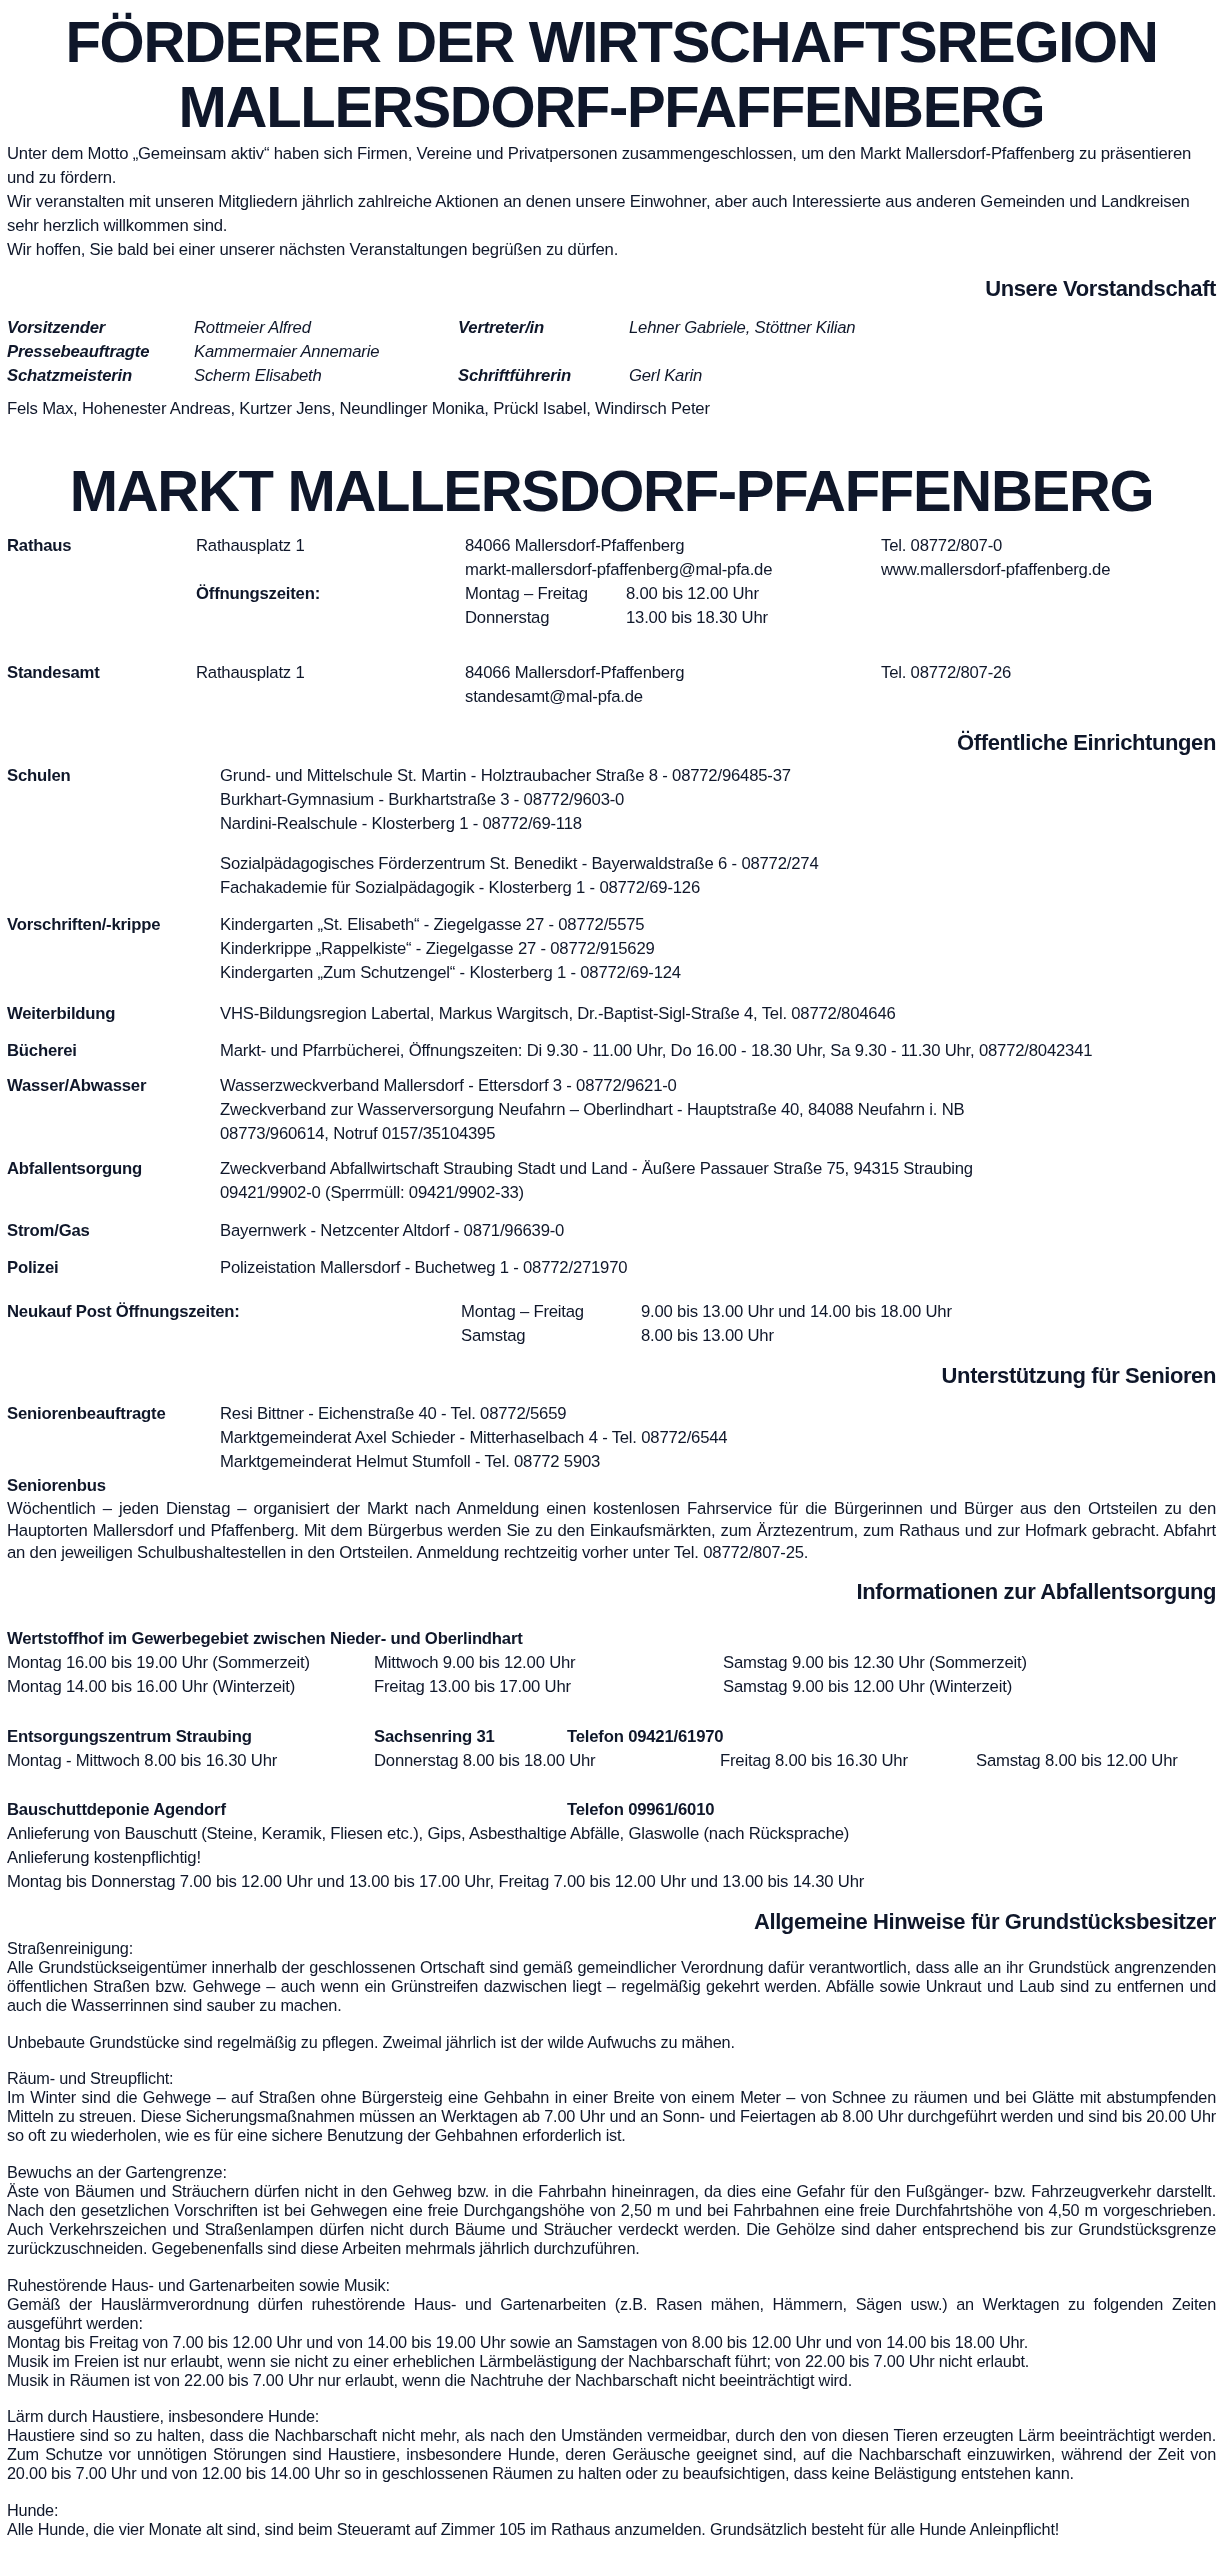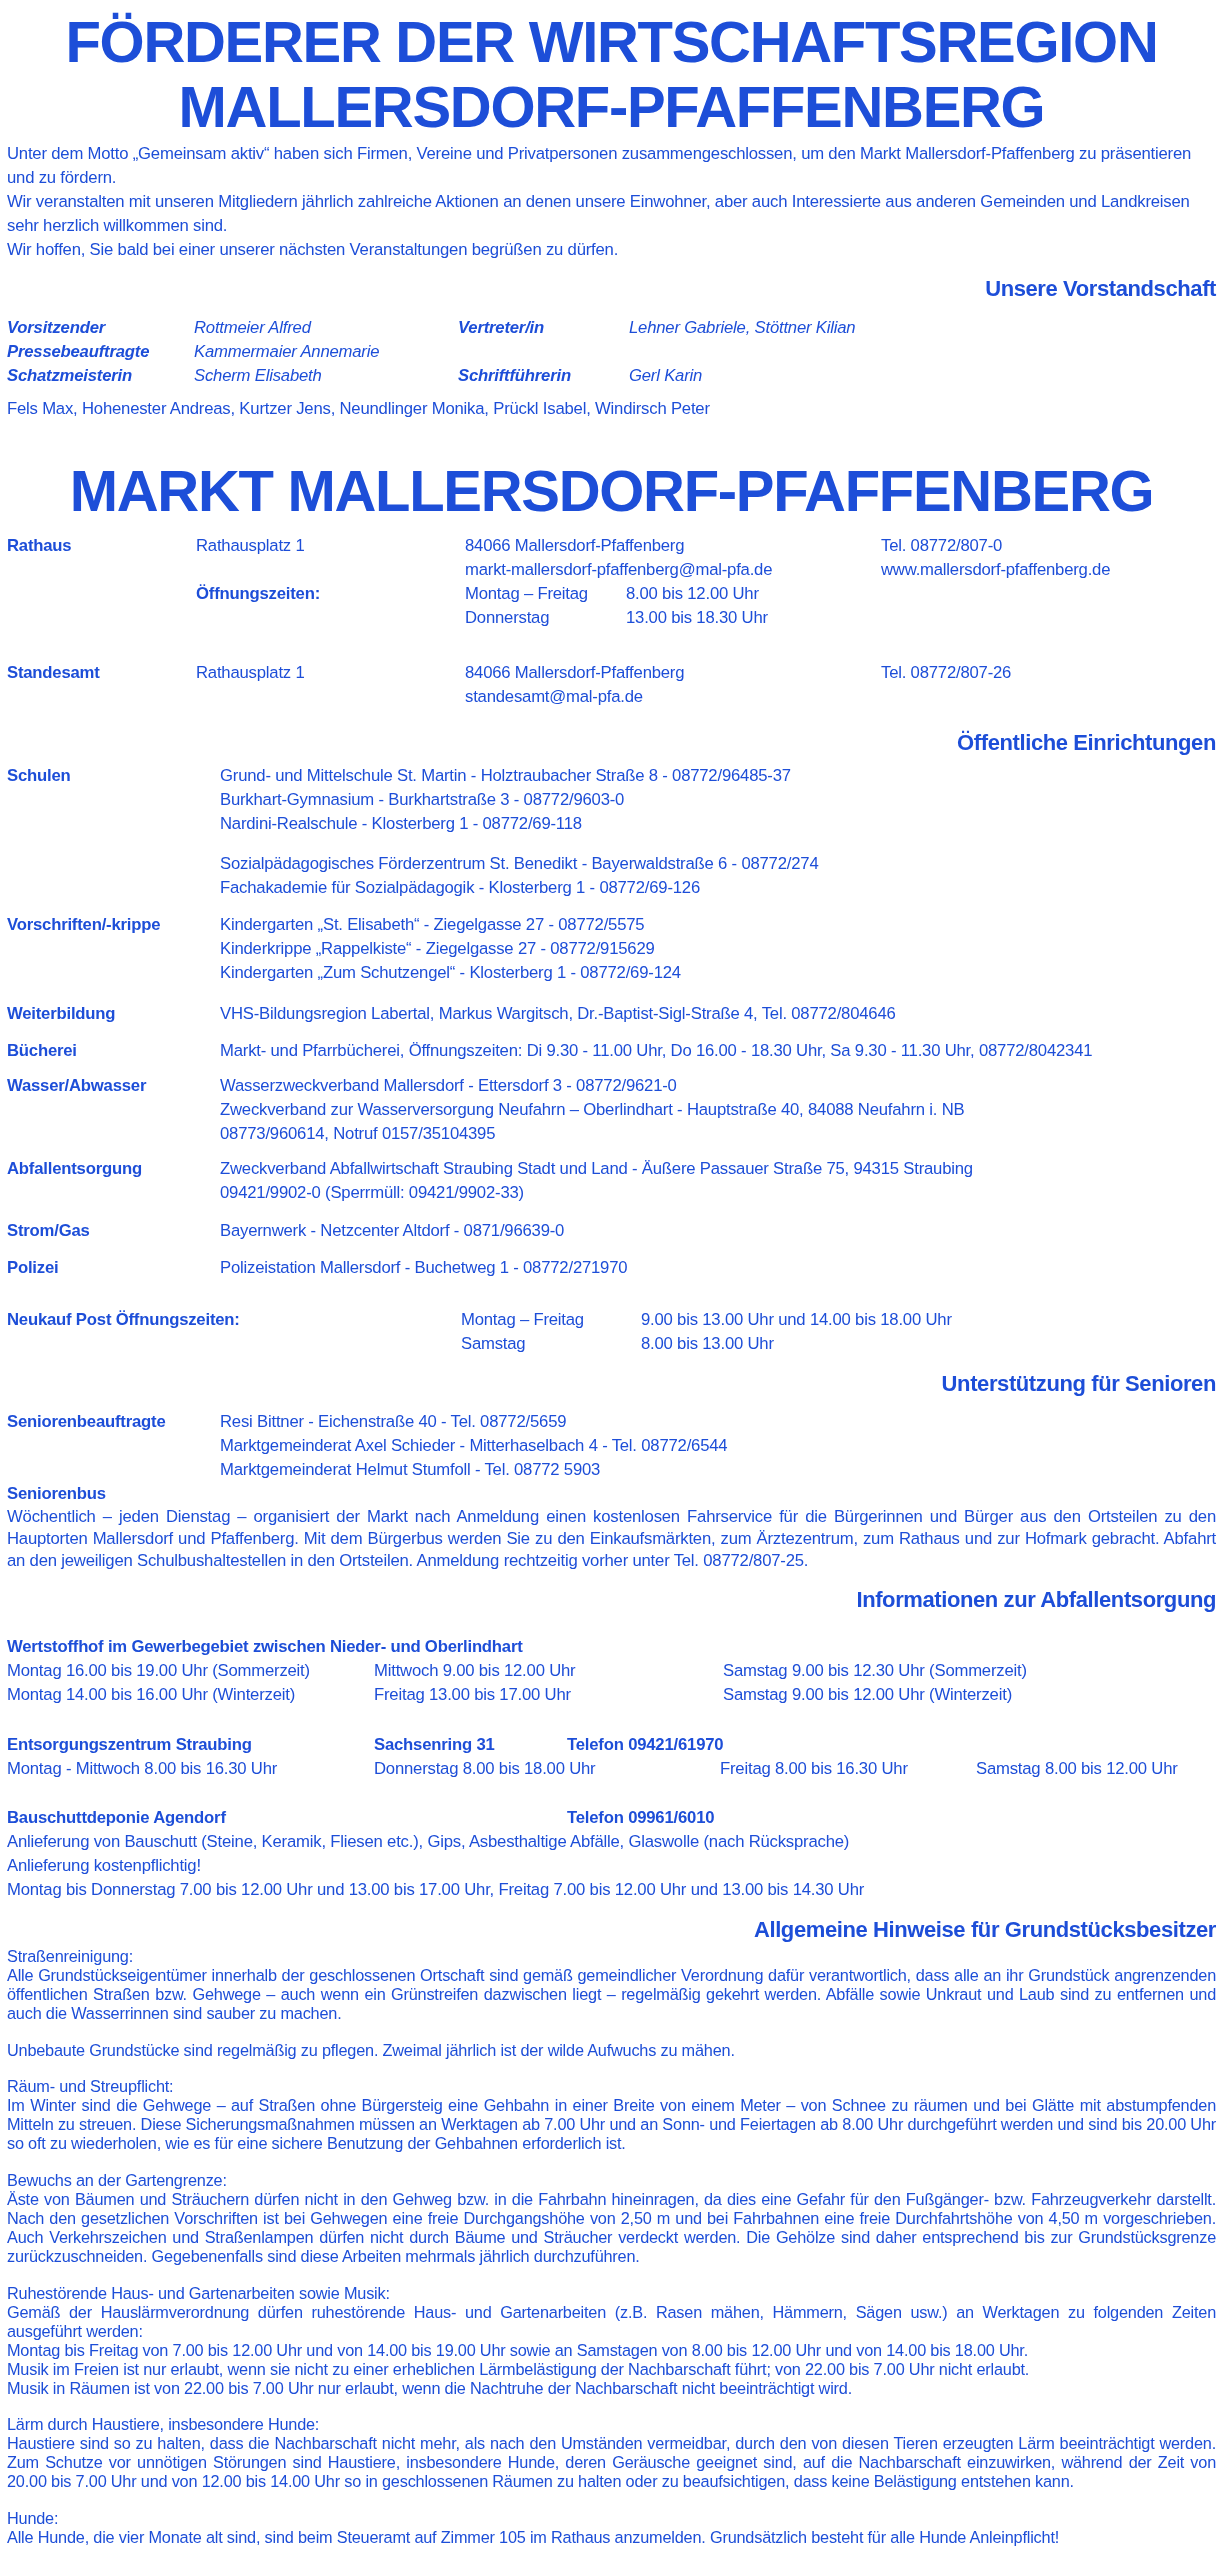--- a/index.html
+++ b/index.html
@@ -1,19 +1,19 @@
 <!DOCTYPE html>
 <html style="font-size:14px"><head>
 <meta charset="utf-8">
 <style>
   * { margin:0; padding:0; box-sizing:border-box; }
   html,body { background:#fff; }
   .page {
     position:relative; width:1223px; height:2576px; overflow:hidden;
-    background:#ffffff; color:#1d4ed8;
+    background:#ffffff; color:#0f172a;
     font-family:"Liberation Sans","DejaVu Sans",sans-serif;
     font-size:16.7px; line-height:24px; letter-spacing:-0.2px;
     padding:5.3px 7px 0 7px;
   }
   .h1 { font-size:58px; line-height:65px; font-weight:800; letter-spacing:-1.3px;
         text-align:center; }
   .h2 { font-size:22px; line-height:31px; font-weight:800; letter-spacing:-0.4px;
         text-align:right; }
   .b  { font-weight:700; }
   .just { text-align:justify; }
@@ -177,21 +177,21 @@
   <div class="erow" style="margin-top:14px">
     <span class="b">Strom/Gas</span>
     <span>Bayernwerk - Netzcenter Altdorf - 0871/96639-0</span>
   </div>
 
   <div class="erow" style="margin-top:13.2px">
     <span class="b">Polizei</span>
     <span>Polizeistation Mallersdorf - Buchetweg 1 - 08772/271970</span>
   </div>
 
-  <div style="margin-top:28px">
+  <div style="margin-top:20px">
     <div class="nrow">
       <span class="b">Neukauf Post Öffnungszeiten:</span>
       <span>Montag – Freitag</span>
       <span>9.00 bis 13.00 Uhr  und 14.00 bis 18.00 Uhr</span>
     </div>
     <div class="nrow">
       <span></span>
       <span>Samstag</span>
       <span>8.00 bis 13.00 Uhr</span>
     </div>

